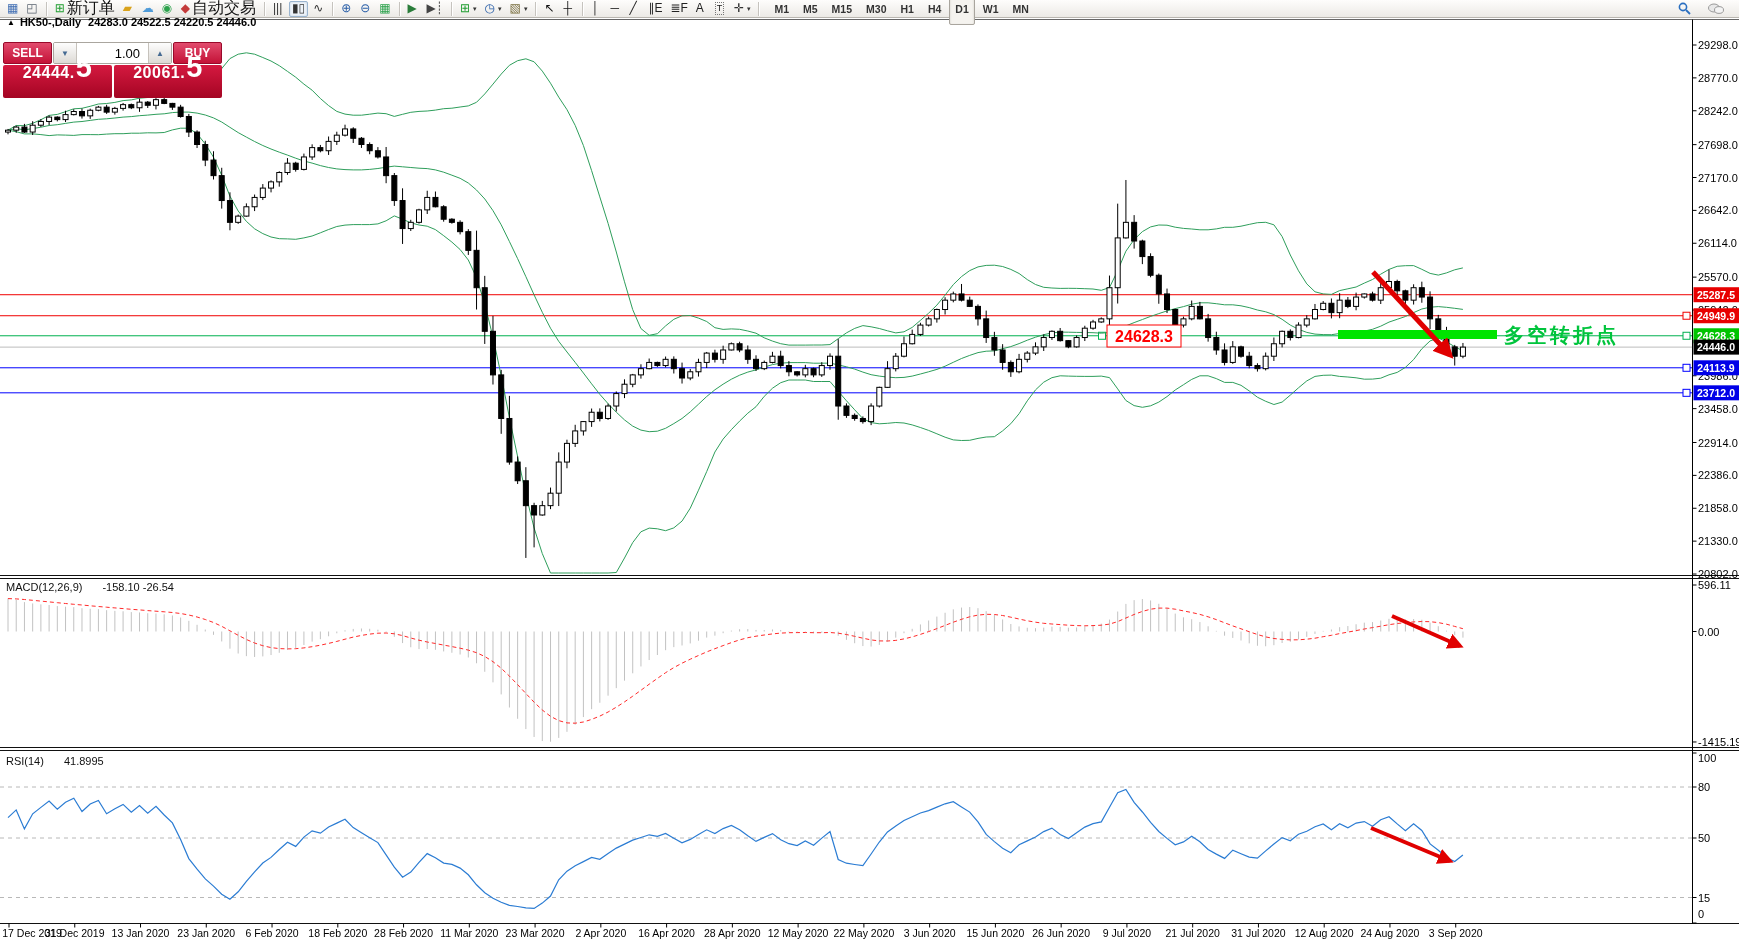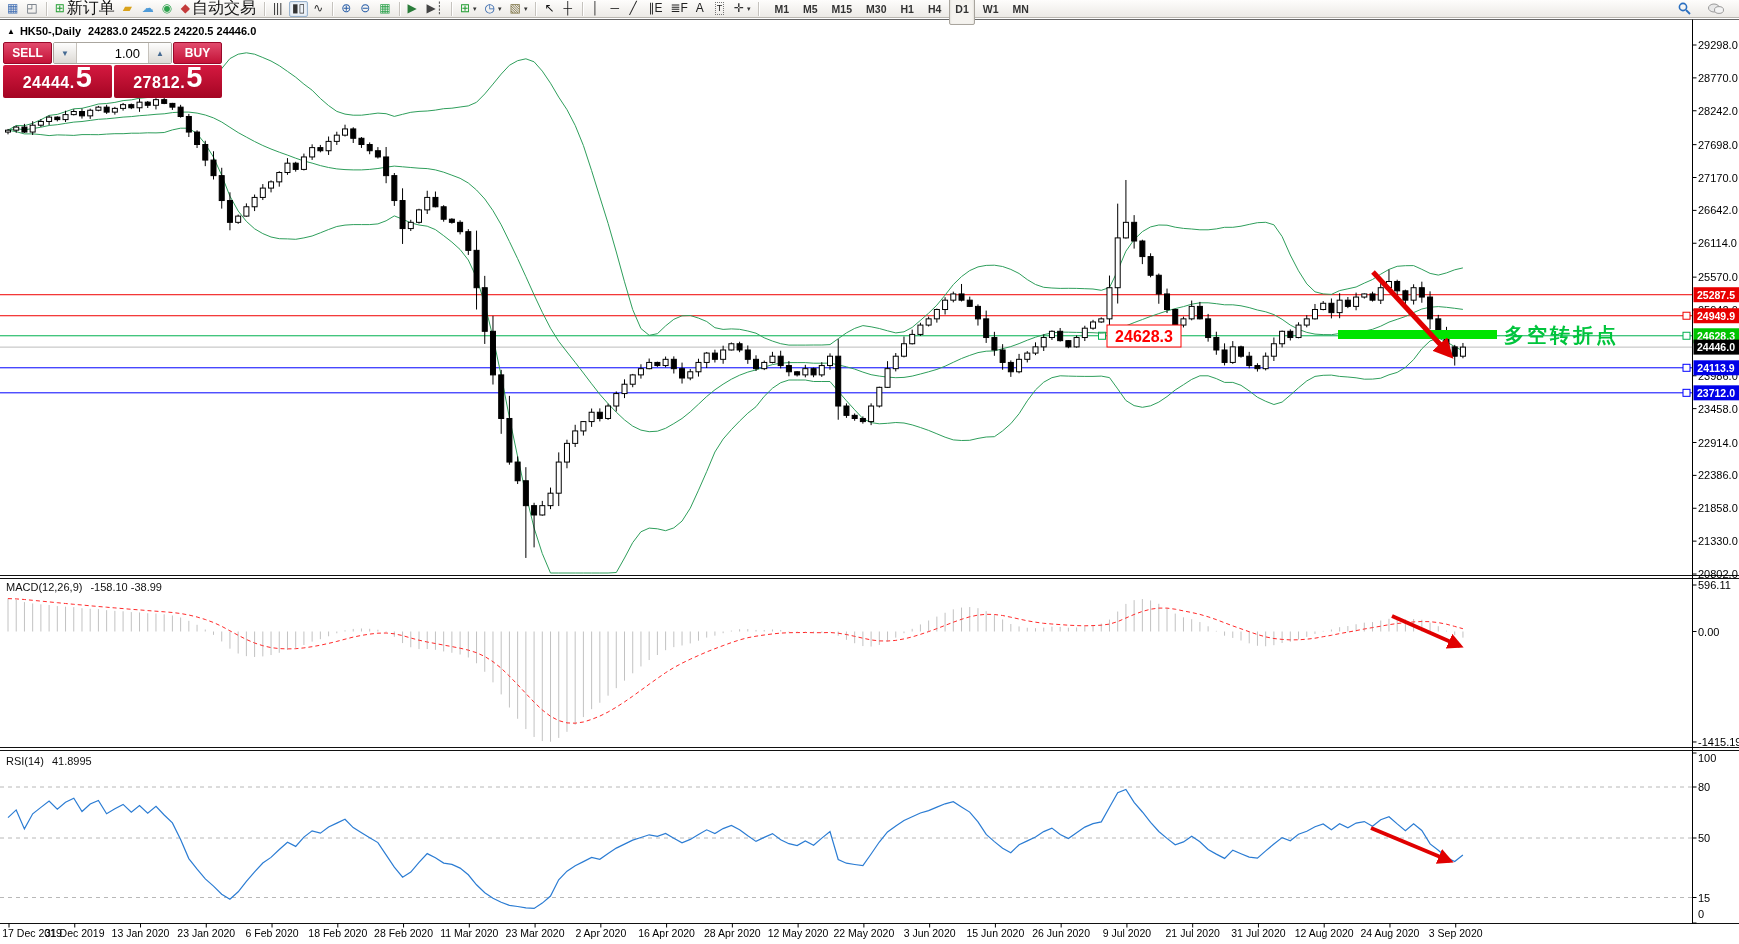--- a/index.html
+++ b/index.html
@@ -21,42 +21,42 @@
   .tsep{width:1px;height:14px;background:#c6c3be;margin:0 4px;box-shadow:1px 0 0 #fff;display:inline-block;}
   #tf-group{display:flex;align-items:center;margin-left:4px;}
   .tfbtn{font:bold 10.5px "Liberation Sans",sans-serif;color:#333;padding:1px 5px;height:32px;
     border:1px solid transparent;background:none;border-radius:2px;margin:0 1px;cursor:default;}
   .tfbtn.on{background:#f5f3ef;border-color:#a9a59e;box-shadow:inset 0 1px 2px #c9c5be;}
   #tb-right{margin-left:auto;display:flex;align-items:center;gap:8px;padding-right:8px;}
   #tb-right .tbtn{min-width:20px;}
   
   #chart{position:absolute;left:0;top:18px;z-index:1;}
   #chart text{font-family:"Liberation Sans",sans-serif;}
-  #chart-header{position:absolute;left:7px;top:25px;z-index:3;font:bold 11px "Liberation Sans",sans-serif;color:#000;}
+  #chart-header{position:absolute;left:7px;top:16px;z-index:3;font:bold 11px "Liberation Sans",sans-serif;color:#000;}
   #chart-header .caret{font-size:8px;margin-right:5px;vertical-align:1px;}
   #chart-header .ohlc{font-weight:bold;margin-left:7px;}
   #macd-label,#rsi-label{position:absolute;left:6px;z-index:3;font:11px "Liberation Sans",sans-serif;color:#111;}
   #macd-label{top:581px;}
   #rsi-label{top:755px;text-align:center;}
-  #macd-label span,#rsi-label span{margin-right:8px;}
+  #macd-label span,#rsi-label span{margin-right:20px;}
   
   #trade-panel{position:absolute;left:3px;top:42px;width:219px;z-index:5;}
   .tp-row{display:flex;height:22px;gap:1px;}
   .tp-btn{width:49px;background:linear-gradient(#e24b6d,#c41237);color:#fff;
     font:bold 12px "Liberation Sans",sans-serif;border:1px solid #99092a;border-radius:2px;cursor:default;}
   .tp-spin{flex:1;display:flex;background:#fff;border:1px solid #aaa69f;border-radius:2px;overflow:hidden;}
   .tp-spin button{width:23px;background:linear-gradient(#fdfdfd,#dddad5);border:none;color:#456a92;
     font-size:8px;cursor:default;}
   .tp-spin button:first-child{border-right:1px solid #c6c2bc;}
   .tp-spin button:last-child{border-left:1px solid #c6c2bc;}
   .tp-spin input{flex:1;border:none;outline:none;text-align:right;padding:0 8px 0 0;
     font:13px "Liberation Sans",sans-serif;color:#000;min-width:0;}
   .tp-prices{display:flex;gap:2px;margin-top:1px;height:33px;}
   .tp-price{flex:1;background:linear-gradient(#d51940,#a40523);color:#fff;display:flex;
-    align-items:flex-end;justify-content:center;border-radius:2px;padding-bottom:6px;}
+    align-items:flex-end;justify-content:center;border-radius:2px;padding-bottom:16px;}
   .tp-price .pm{font:bold 16px/19px "Liberation Sans",sans-serif;letter-spacing:0.5px;}
   .tp-price .pb{font:bold 29px/29px "Liberation Sans",sans-serif;margin-left:1px;}
 </style>
 </head>
 <body>
 
 <div id="app">
   <div id="toolbar">
     <div id="tb-items">
         <button class="tbtn">
@@ -896,25 +896,25 @@
         <button>▲</button>
       </div>
       <button class="tp-btn">BUY</button>
     </div>
     <div class="tp-prices">
       <div class="tp-price">
         <span class="pm">24444.</span>
           <span class="pb">5</span>
       </div>
       <div class="tp-price">
-        <span class="pm">27812.</span>
+        <span class="pm">20061.</span>
           <span class="pb">5</span>
       </div>
     </div>
   </div>
 
   <div id="macd-label">
-    <span>MACD(12,26,9)</span><span>-158.10 -38.99</span>
+    <span>MACD(12,26,9)</span><span>-158.10 -26.54</span>
   </div>
   <div id="rsi-label">
     <span>RSI(14)</span><span>41.8995</span>
   </div>
 </div>
 
 </body></html>

